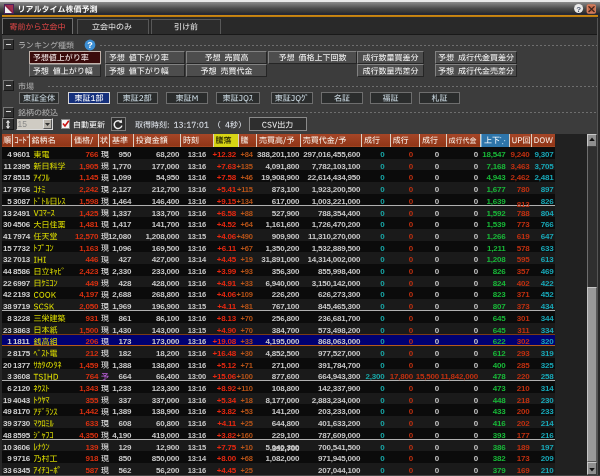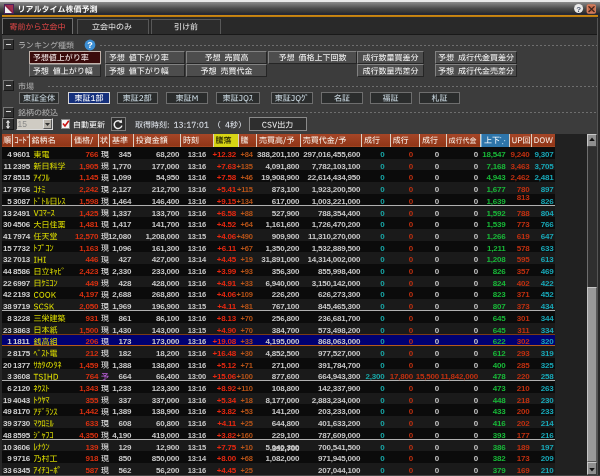--- a/index.html
+++ b/index.html
@@ -135,21 +135,21 @@
       <path d="M4.75 9.5 L7.5 6 L2 6 Z" fill="#111"></path>
     </svg>
     <div style="position:absolute;left:587px;top:287px;width:9.5px;height:174.5px;background:#9a9a9a;border:1px solid;border-color:#c6c6c6 #5a5a5a #5a5a5a #c6c6c6;box-sizing:border-box"></div>
     <div style="position:absolute;left:0;top:15px;width:2px;height:461px;background:#282828"></div>
     <div style="position:absolute;left:598px;top:15px;width:2px;height:461px;background:#282828"></div>
     <div style="position:absolute;left:597px;top:17.6px;width:1px;height:457px;background:#555"></div>
     <div style="position:absolute;left:0;top:474.5px;width:600px;height:1.5px;background:#444"></div>
     <i class="rk" style="top:147px">4</i>
     <i class="cd" style="top:147px">9601</i>
     <i class="pr" style="top:147px">766</i>
-    <i class="bs" style="top:147px">345</i>
+    <i class="bs" style="top:147px">950</i>
     <i class="iv" style="top:147px">68,200</i>
     <i class="tm" style="top:147px">13:16</i>
     <i class="rt" style="top:147px">+12.32</i>
     <i class="wd" style="top:147px">+84</i>
     <i class="vl" style="top:147px">388,201,100</i>
     <i class="tn" style="top:147px">297,016,455,600</i>
     <i class="n1" style="top:147px">0</i>
     <i class="n2" style="top:147px">0</i>
     <i class="n3" style="top:147px">0</i>
     <i class="nk" style="top:147px">0</i>
@@ -215,21 +215,21 @@
     <i class="tm" style="top:193.8px">13:16</i>
     <i class="rt" style="top:193.8px">+9.15</i>
     <i class="wd" style="top:193.8px">+134</i>
     <i class="vl" style="top:193.8px">617,000</i>
     <i class="tn" style="top:193.8px">1,003,221,000</i>
     <i class="n1" style="top:193.8px">0</i>
     <i class="n2" style="top:193.8px">0</i>
     <i class="n3" style="top:193.8px">0</i>
     <i class="nk" style="top:193.8px">0</i>
     <i class="ud" style="top:193.8px">1,639</i>
-    <i class="up" style="top:190px">813</i>
+    <i class="up" style="top:197px">813</i>
     <i class="dw" style="top:193.8px">826</i>
     <i class="rk" style="top:205.5px">13</i>
     <i class="cd" style="top:205.5px">2491</i>
     <i class="pr" style="top:205.5px">1,425</i>
     <i class="bs" style="top:205.5px">1,337</i>
     <i class="iv" style="top:205.5px">133,700</i>
     <i class="tm" style="top:205.5px">13:16</i>
     <i class="rt" style="top:205.5px">+6.58</i>
     <i class="wd" style="top:205.5px">+88</i>
     <i class="vl" style="top:205.5px">527,900</i>
@@ -272,21 +272,21 @@
     <i class="n2" style="top:228.9px">0</i>
     <i class="n3" style="top:228.9px">0</i>
     <i class="nk" style="top:228.9px">0</i>
     <i class="ud" style="top:228.9px">1,266</i>
     <i class="up" style="top:228.9px">619</i>
     <i class="dw" style="top:228.9px">647</i>
     <i class="rk" style="top:240.6px">15</i>
     <i class="cd" style="top:240.6px">7732</i>
     <i class="pr" style="top:240.6px">1,163</i>
     <i class="bs" style="top:240.6px">1,096</i>
-    <i class="iv" style="top:240.6px">161,300</i>
+    <i class="iv" style="top:240.6px">169,500</i>
     <i class="tm" style="top:240.6px">13:16</i>
     <i class="rt" style="top:240.6px">+6.11</i>
     <i class="wd" style="top:240.6px">+67</i>
     <i class="vl" style="top:240.6px">1,350,200</i>
     <i class="tn" style="top:240.6px">1,532,889,500</i>
     <i class="n1" style="top:240.6px">0</i>
     <i class="n2" style="top:240.6px">0</i>
     <i class="n3" style="top:240.6px">0</i>
     <i class="nk" style="top:240.6px">0</i>
     <i class="ud" style="top:240.6px">1,211</i>
@@ -488,21 +488,21 @@
     <i class="rt" style="top:381px">+8.92</i>
     <i class="wd" style="top:381px">+110</i>
     <i class="vl" style="top:381px">108,800</i>
     <i class="tn" style="top:381px">142,337,900</i>
     <i class="n1" style="top:381px">0</i>
     <i class="n2" style="top:381px">0</i>
     <i class="n3" style="top:381px">0</i>
     <i class="nk" style="top:381px">0</i>
     <i class="ud" style="top:381px">473</i>
     <i class="up" style="top:381px">210</i>
-    <i class="dw" style="top:381px">263</i>
+    <i class="dw" style="top:381px">314</i>
     <i class="rk" style="top:392.7px">19</i>
     <i class="cd" style="top:392.7px">4043</i>
     <i class="pr" style="top:392.7px">355</i>
     <i class="bs" style="top:392.7px">337</i>
     <i class="iv" style="top:392.7px">337,000</i>
     <i class="tm" style="top:392.7px">13:16</i>
     <i class="rt" style="top:392.7px">+5.34</i>
     <i class="wd" style="top:392.7px">+18</i>
     <i class="vl" style="top:392.7px">8,177,000</i>
     <i class="tn" style="top:392.7px">2,883,234,000</i>

